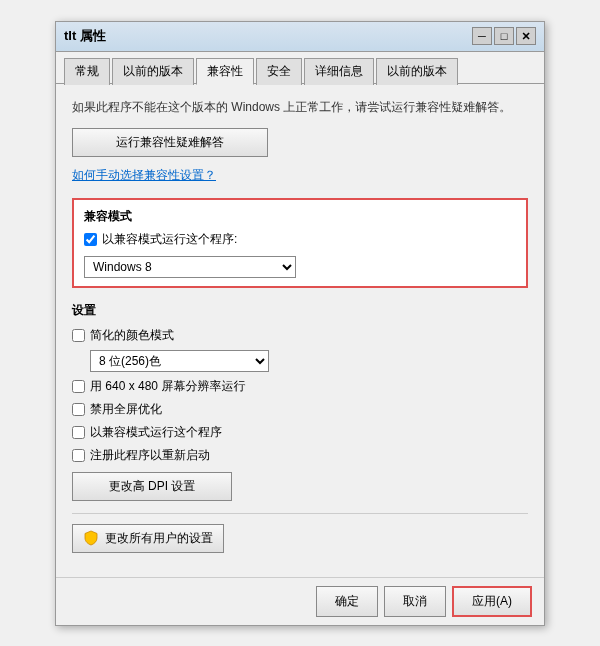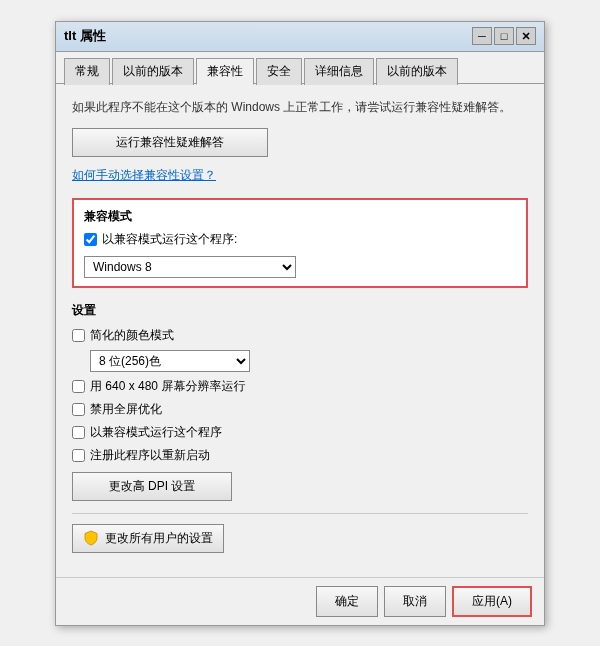--- a/index.html
+++ b/index.html
@@ -152,21 +152,21 @@
     .settings-item input[type="checkbox"] {
       width: 13px;
       height: 13px;
       cursor: pointer;
     }
     .select-color-row {
       margin-left: 18px;
       margin-bottom: 6px;
     }
     .select-color-row select {
-      width: 160px;
+      width: 179px;
     }
     .btn-dpi {
       display: block;
       width: 160px;
       padding: 5px 10px;
       background: linear-gradient(to bottom, #f8f8f8, #e0e0e0);
       border: 1px solid #888;
       cursor: pointer;
       font-size: 12px;
       text-align: center;

